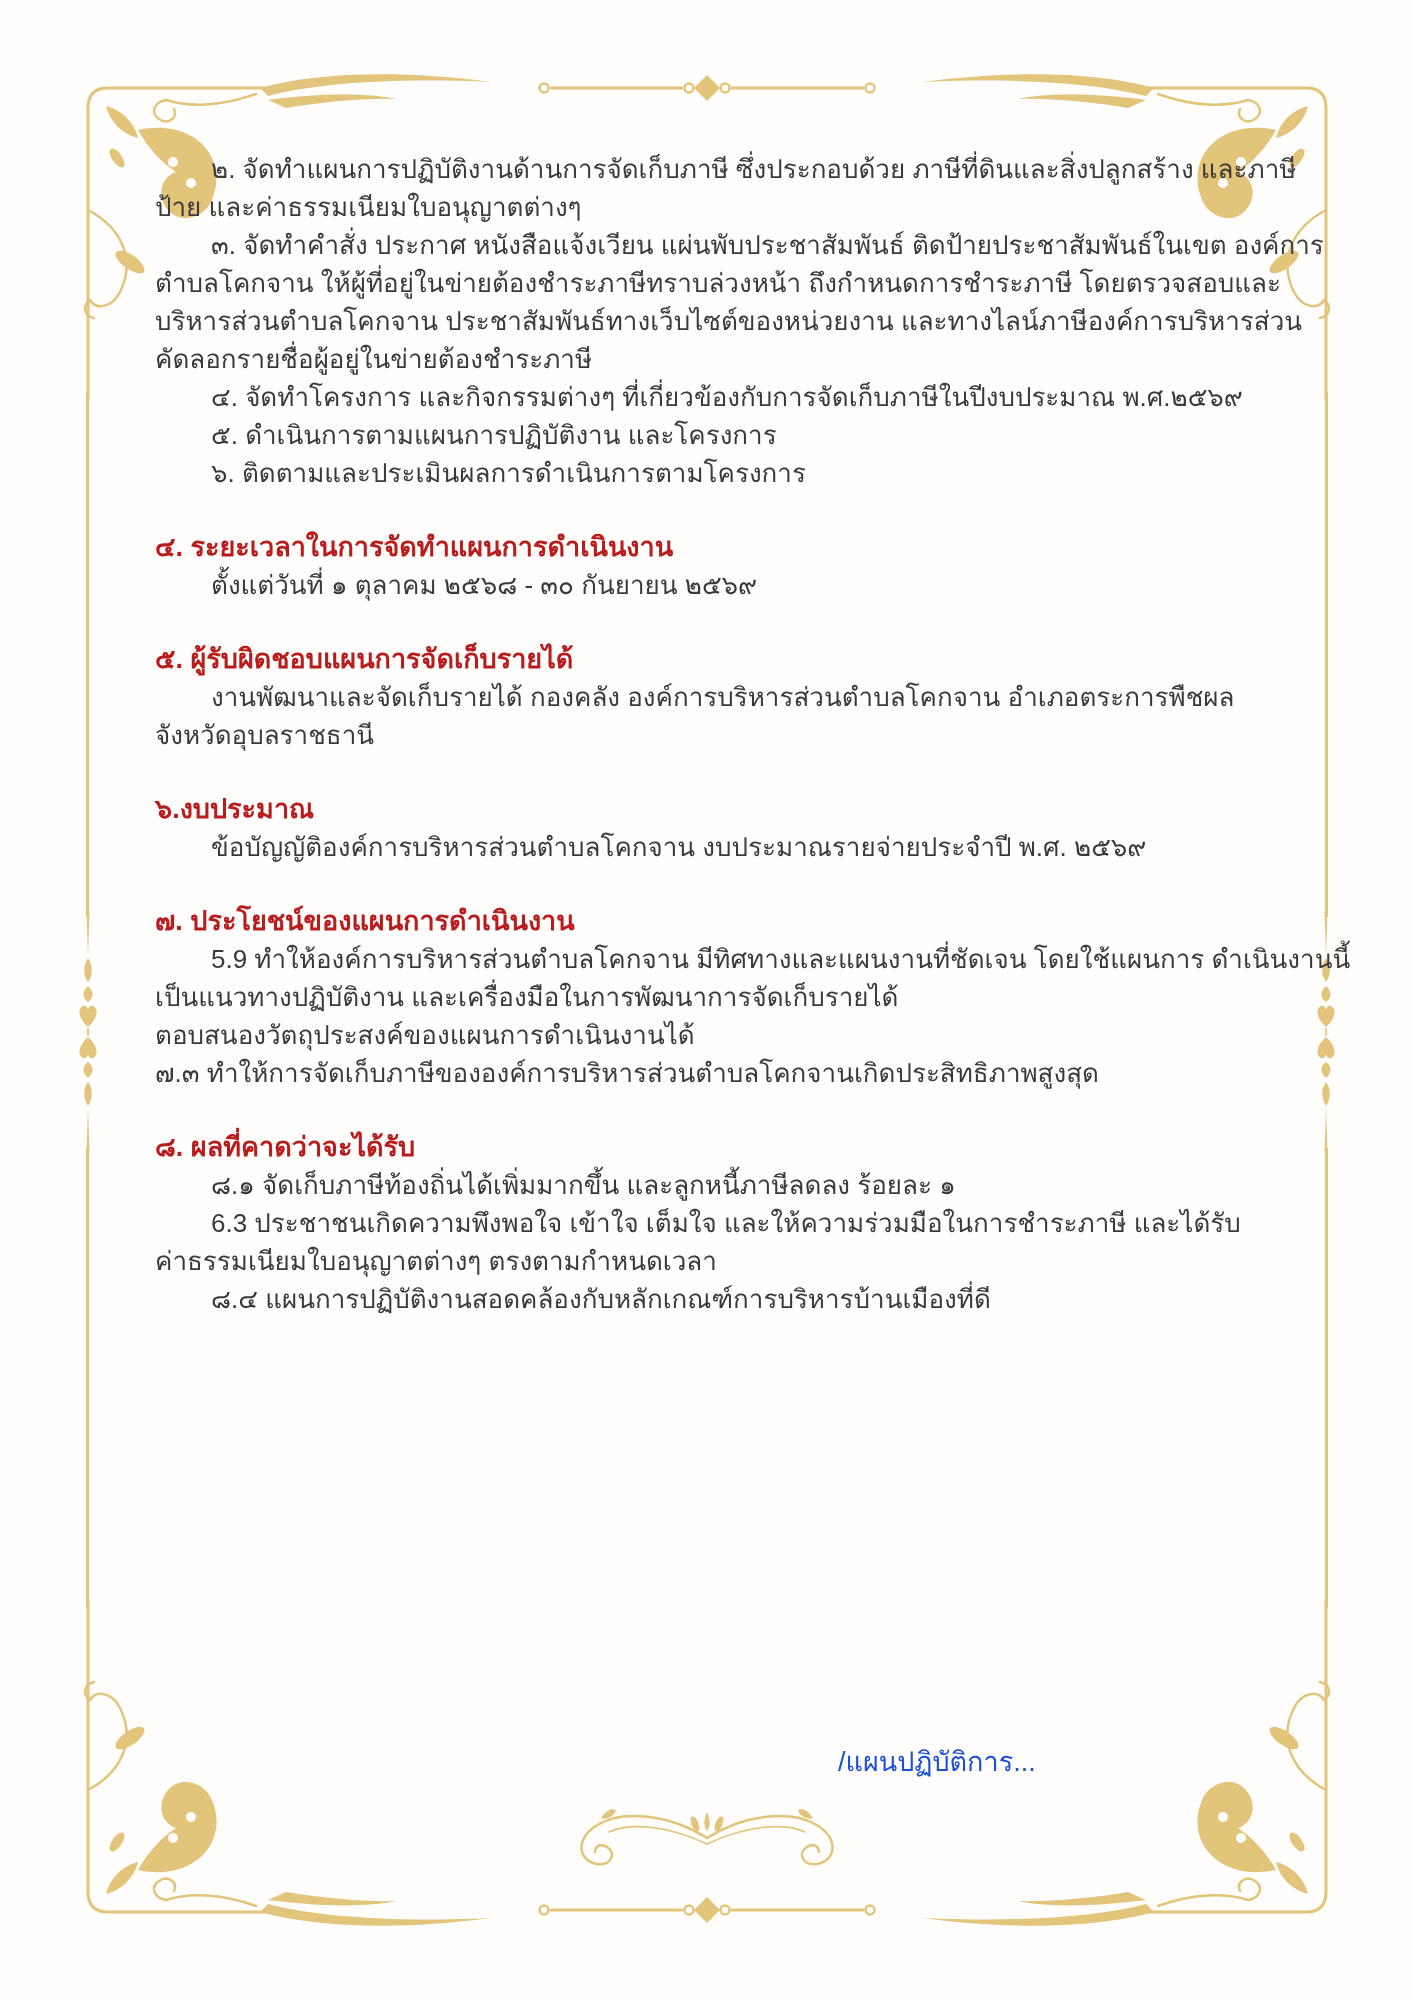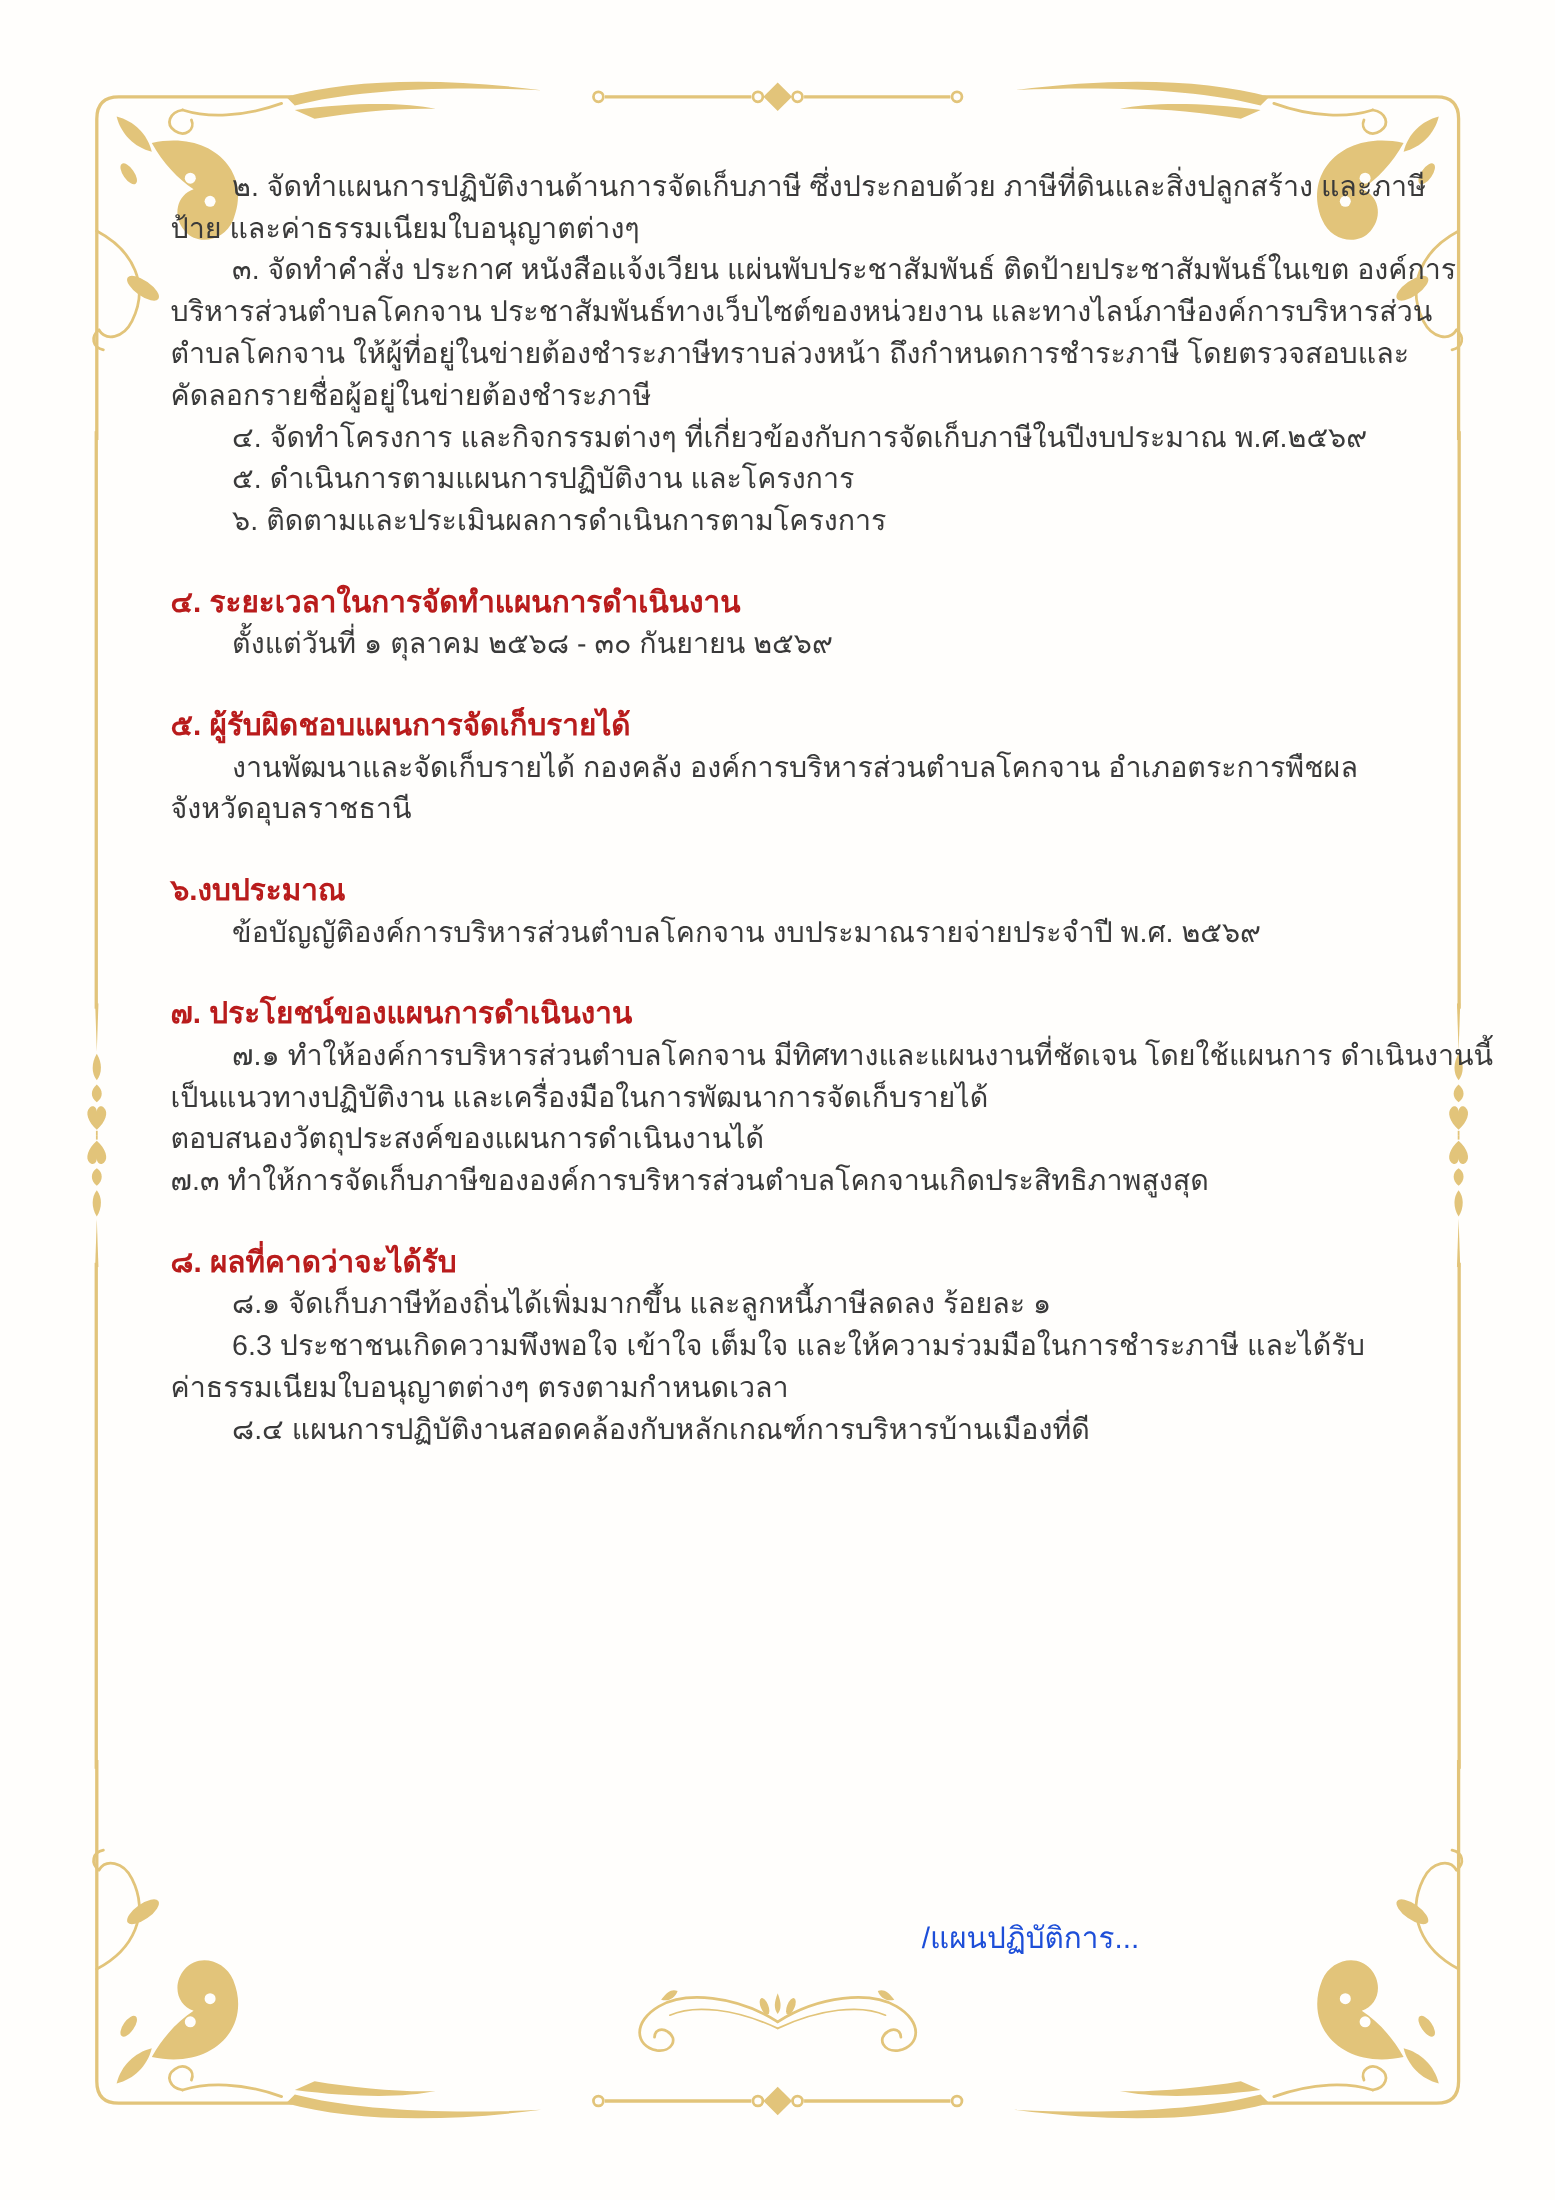--- a/index.html
+++ b/index.html
@@ -136,39 +136,39 @@
     </svg>
 
   <svg class="scroll" viewBox="0 0 300 80">
       <use href="#scroll-g"></use>
     </svg>
 
   <div class="content">
     <p class="line indent">๒. จัดทำแผนการปฏิบัติงานด้านการจัดเก็บภาษี ซึ่งประกอบด้วย ภาษีที่ดินและสิ่งปลูกสร้าง และภาษี</p>
     <p class="line">ป้าย และค่าธรรมเนียมใบอนุญาตต่างๆ</p>
     <p class="line indent">๓. จัดทำคำสั่ง ประกาศ หนังสือแจ้งเวียน แผ่นพับประชาสัมพันธ์ ติดป้ายประชาสัมพันธ์ในเขต องค์การ</p>
+    <p class="line">ตำบลโคกจาน ให้ผู้ที่อยู่ในข่ายต้องชำระภาษีทราบล่วงหน้า ถึงกำหนดการชำระภาษี โดยตรวจสอบและ</p>
     <p class="line">บริหารส่วนตำบลโคกจาน ประชาสัมพันธ์ทางเว็บไซต์ของหน่วยงาน และทางไลน์ภาษีองค์การบริหารส่วน</p>
-    <p class="line">ตำบลโคกจาน ให้ผู้ที่อยู่ในข่ายต้องชำระภาษีทราบล่วงหน้า ถึงกำหนดการชำระภาษี โดยตรวจสอบและ</p>
     <p class="line">คัดลอกรายชื่อผู้อยู่ในข่ายต้องชำระภาษี</p>
     <p class="line indent">๔. จัดทำโครงการ และกิจกรรมต่างๆ ที่เกี่ยวข้องกับการจัดเก็บภาษีในปีงบประมาณ พ.ศ.๒๕๖๙</p>
     <p class="line indent">๕. ดำเนินการตามแผนการปฏิบัติงาน และโครงการ</p>
     <p class="line indent">๖. ติดตามและประเมินผลการดำเนินการตามโครงการ</p>
 
     <h2 class="heading">๔. ระยะเวลาในการจัดทำแผนการดำเนินงาน</h2>
     <p class="line indent">ตั้งแต่วันที่ ๑ ตุลาคม ๒๕๖๘ - ๓๐ กันยายน ๒๕๖๙</p>
 
     <h2 class="heading">๕. ผู้รับผิดชอบแผนการจัดเก็บรายได้</h2>
     <p class="line indent">งานพัฒนาและจัดเก็บรายได้ กองคลัง องค์การบริหารส่วนตำบลโคกจาน อำเภอตระการพืชผล</p>
     <p class="line">จังหวัดอุบลราชธานี</p>
 
     <h2 class="heading">๖.งบประมาณ</h2>
     <p class="line indent">ข้อบัญญัติองค์การบริหารส่วนตำบลโคกจาน งบประมาณรายจ่ายประจำปี พ.ศ. ๒๕๖๙</p>
 
     <h2 class="heading">๗. ประโยชน์ของแผนการดำเนินงาน</h2>
-    <p class="line indent">๗.๑ ทำให้องค์การบริหารส่วนตำบลโคกจาน มีทิศทางและแผนงานที่ชัดเจน โดยใช้แผนการ ดำเนินงานนี้</p>
+    <p class="line indent">5.9 ทำให้องค์การบริหารส่วนตำบลโคกจาน มีทิศทางและแผนงานที่ชัดเจน โดยใช้แผนการ ดำเนินงานนี้</p>
     <p class="line">เป็นแนวทางปฏิบัติงาน และเครื่องมือในการพัฒนาการจัดเก็บรายได้</p>
     <p class="line">ตอบสนองวัตถุประสงค์ของแผนการดำเนินงานได้</p>
     <p class="line">๗.๓ ทำให้การจัดเก็บภาษีขององค์การบริหารส่วนตำบลโคกจานเกิดประสิทธิภาพสูงสุด</p>
 
     <h2 class="heading">๘. ผลที่คาดว่าจะได้รับ</h2>
     <p class="line indent">๘.๑ จัดเก็บภาษีท้องถิ่นได้เพิ่มมากขึ้น และลูกหนี้ภาษีลดลง ร้อยละ ๑</p>
     <p class="line indent">6.3 ประชาชนเกิดความพึงพอใจ เข้าใจ เต็มใจ และให้ความร่วมมือในการชำระภาษี และได้รับ</p>
     <p class="line">ค่าธรรมเนียมใบอนุญาตต่างๆ ตรงตามกำหนดเวลา</p>
     <p class="line indent">๘.๔ แผนการปฏิบัติงานสอดคล้องกับหลักเกณฑ์การบริหารบ้านเมืองที่ดี</p>
   </div>

